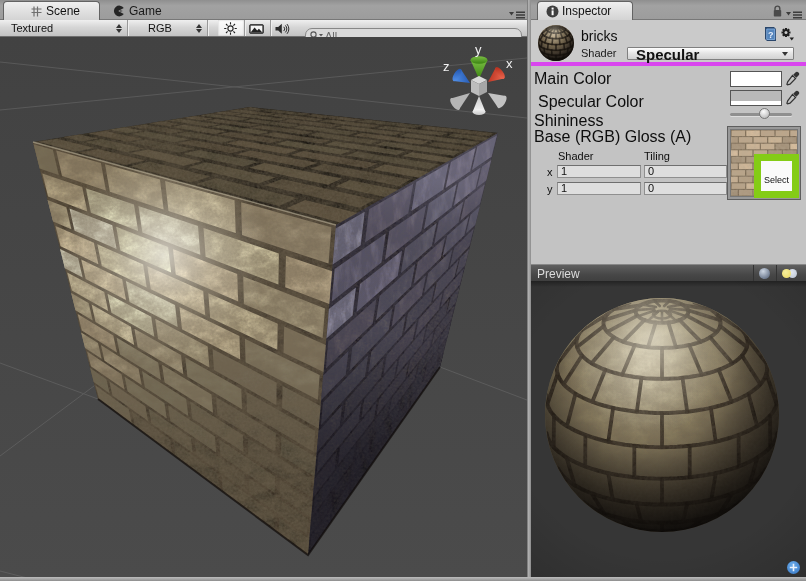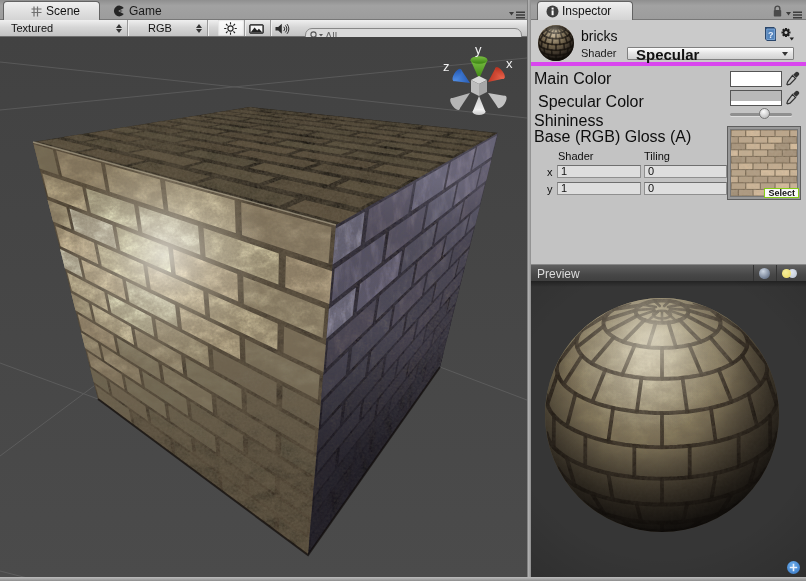--- a/index.html
+++ b/index.html
@@ -638,21 +638,21 @@
             <rect x="29.9" y="53.3" width="13.5" height="5.6" fill="rgb(182,160,133)"></rect>
             <rect x="44.6" y="53.3" width="13.5" height="5.6" fill="rgb(215,189,157)"></rect>
             <rect x="59.3" y="53.3" width="13.5" height="5.6" fill="rgb(208,183,153)"></rect>
             <rect x="-6.7" y="59.9" width="13.5" height="5.6" fill="rgb(160,141,117)"></rect>
             <rect x="7.9" y="59.9" width="13.5" height="5.6" fill="rgb(172,151,126)"></rect>
             <rect x="22.6" y="59.9" width="13.5" height="5.6" fill="rgb(212,186,155)"></rect>
             <rect x="37.3" y="59.9" width="13.5" height="5.6" fill="rgb(187,164,137)"></rect>
             <rect x="51.9" y="59.9" width="13.5" height="5.6" fill="rgb(216,190,158)"></rect>
             <rect width="66" height="66" filter="url(#tg)" opacity="0.5"></rect>
           </svg></div>
-    <div class="abs" style="right:-1px; bottom:-1px; background:#fafafa; border:1px solid #84cc16; font-size:9px; font-weight:bold; color:#111; padding:0 3px; line-height:9px; height:10px;">Select</div>
+    <div class="abs" style="right:-1px; bottom:-1px; background:#fafafa; border:7px solid #84cc16; font-size:9px; font-weight:normal; color:#111; padding:15px 3px; line-height:9px; height:10px;">Select</div>
   </div>
   <span class="lbl sm" style="left:27px; top:150px;">Shader</span>
   <span class="lbl sm" style="left:113px; top:150px;">Tiling</span>
   <span class="lbl sm" style="left:16px; top:166px;">x</span>
   <span class="lbl sm" style="left:16px; top:183px;">y</span>
   <div class="field" style="left:26px; top:165px; width:84px; height:13px;">1</div>
   <div class="field" style="left:113px; top:165px; width:83px; height:13px;">0</div>
   <div class="field" style="left:26px; top:182px; width:84px; height:13px;">1</div>
   <div class="field" style="left:113px; top:182px; width:83px; height:13px;">0</div>
 

